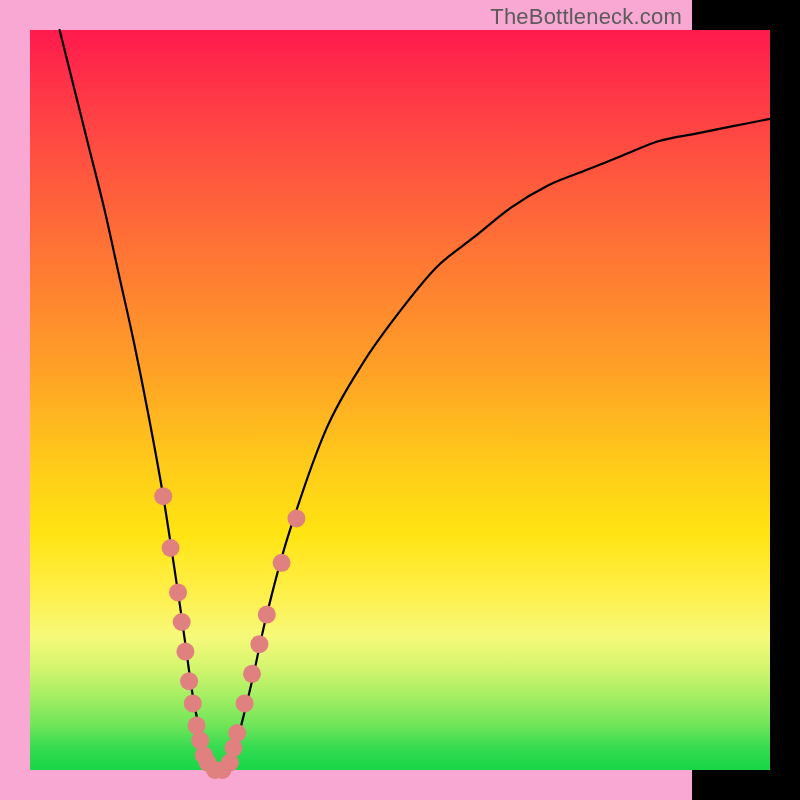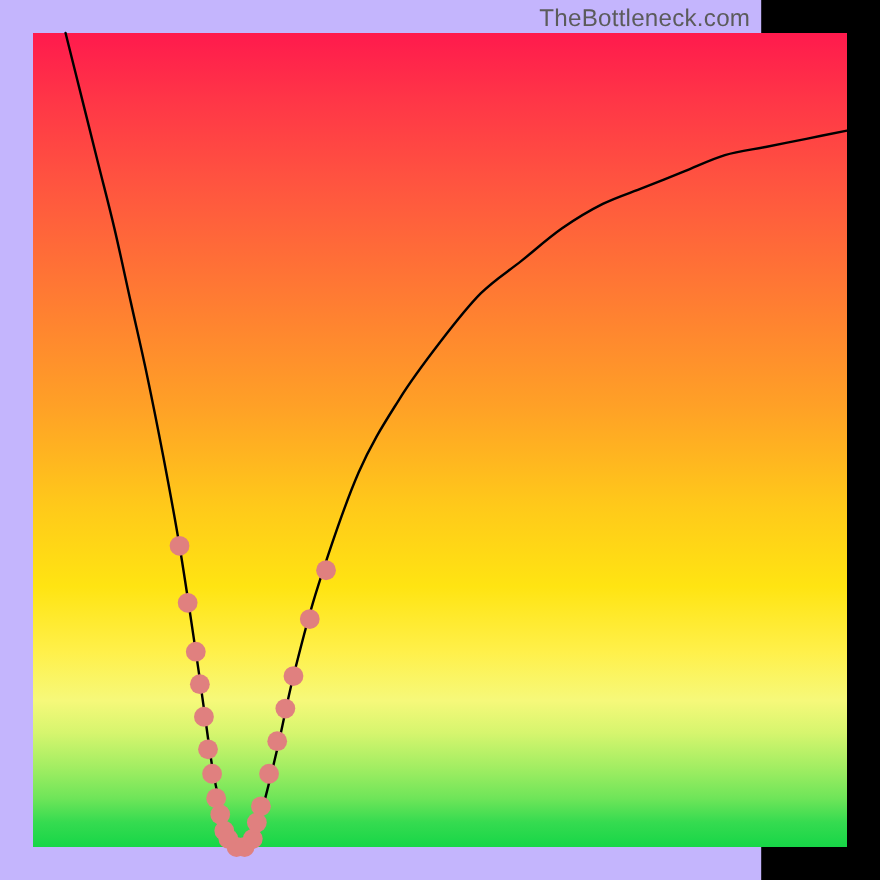--- a/index.html
+++ b/index.html
@@ -10,21 +10,21 @@
     overflow: hidden;
     background: #000;
     font-family: Arial, Helvetica, sans-serif;
   }
   .frame {
     position: absolute;
     top: 0;
     left: 0;
     width: 692px;
     height: 800px;
-    background: #c4b5fd;
+    background: #f9a8d4;
   }
   .plot-area {
     position: absolute;
     top: 30px;
     left: 30px;
     width: 740px;
     height: 740px;
     
     background: linear-gradient(
       to bottom,

